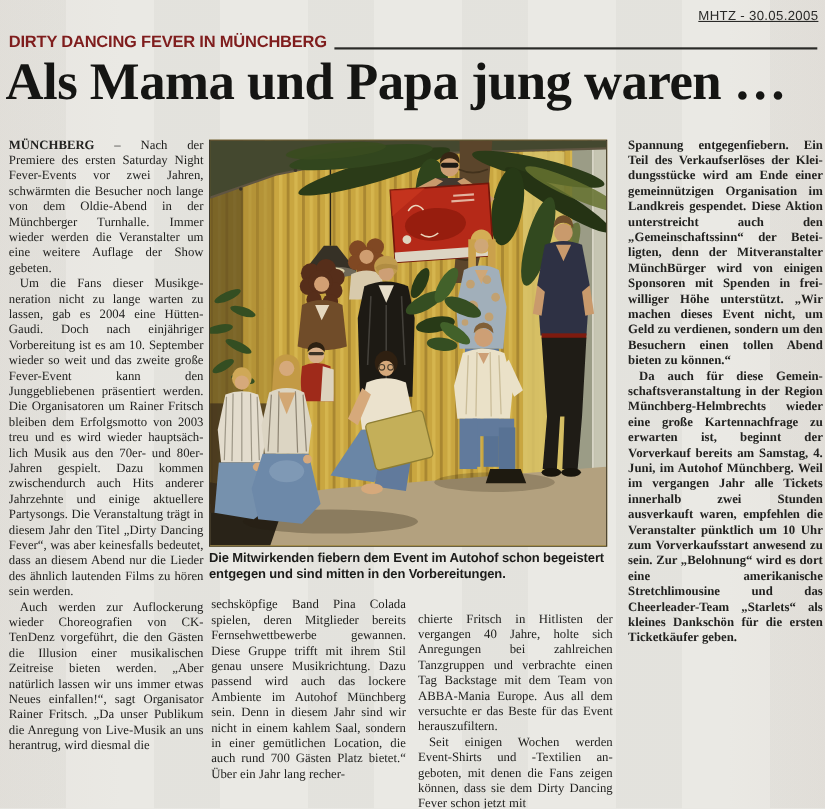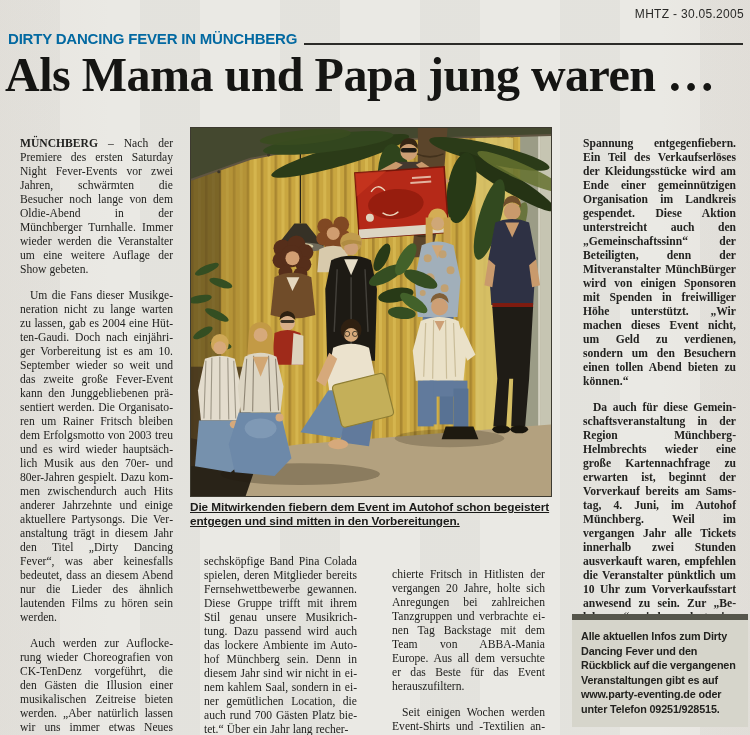--- a/index.html
+++ b/index.html
@@ -8,49 +8,49 @@
     background:var(--paper,#e9e8e3);
     font-family:"Liberation Serif",serif;color:var(--ink,#1d1d1b);
   }
   body::before{ 
     content:"";position:absolute;inset:0;pointer-events:none;
     background:
       repeating-linear-gradient(90deg, rgba(120,120,110,.05) 0 60px, rgba(255,255,255,.05) 60px 140px),
       linear-gradient(90deg, rgba(190,160,150,.06), rgba(0,0,0,0) 15%, rgba(0,0,0,0) 88%, rgba(200,170,160,.08));
   }
   .page{position:absolute;inset:0;}
-  .credit{position:absolute;top:7px;right:6px;font:12px "Liberation Sans",sans-serif;letter-spacing:.3px;color:#2a2a28;}
+  .credit{position:absolute;top:7px;right:6px;font:12px "Liberation Sans",sans-serif;letter-spacing:.3px;color:#2a2a28;text-decoration:underline;}
   .kicker-row{position:absolute;left:8px;right:7px;top:31px;display:flex;align-items:flex-end;gap:7px;}
-  .kicker{font:bold 15px/1 "Liberation Sans",sans-serif;letter-spacing:-.2px;white-space:nowrap;color:#0369a1;}
+  .kicker{font:bold 15px/1 "Liberation Sans",sans-serif;letter-spacing:-.2px;white-space:nowrap;color:#7f1d1d;}
   .kicker-rule{flex:1;height:2px;background:var(--rule,#2b2b28);margin-bottom:1px;}
   .headline{
     position:absolute;left:5px;top:49px;margin:0;white-space:nowrap;
     font-family:"Liberation Serif",serif;font-weight:bold;font-size:48px;line-height:1.1;
     letter-spacing:-.5px;color:#151513;
   }
   .col{
     position:absolute;width:177px;
     font-size:11.6px;line-height:14px;text-align:justify;
     hyphens:manual;-webkit-hyphens:manual;word-spacing:.2px;color:#222220;
   }
-  .col p{margin:12px;}
+  .col p{margin:0;}
   .col p.indent{text-indent:10px;}
   .col1{left:8px;top:125px;height:610px;}
   .col2{left:192px;top:543px;height:179px;}
   .col3{left:380px;top:556px;height:179px;}
   .col4{left:571px;top:125px;height:610px;font-weight:bold;}
   .dateline{font-weight:bold;}
   .photo{
     position:absolute;left:190px;top:127px;width:362px;height:370px;margin:0;
     border:1px solid #3d3a30;box-sizing:border-box;background:#c9a742;
   }
   .photo svg{display:block;width:100%;height:100%;}
   .caption{
     position:absolute;left:190px;top:500px;width:364px;
-    font:bold 11.8px/14px "Liberation Sans",sans-serif;letter-spacing:-.1px;color:#1b1b19;text-decoration:underline;
+    font:bold 11.8px/14px "Liberation Sans",sans-serif;letter-spacing:-.1px;color:#1b1b19;
   }
   .infobox{position:absolute;left:572px;top:614px;width:176px;}
   .infobox-bar{height:6px;background:var(--infobox_bar,#56564c);}
   .infobox-text{
     margin:0;background:var(--infobox_bg,#d6d5cb);
     padding:9px 8px 11px 9px;
     font:bold 10.8px/14.5px "Liberation Sans",sans-serif;letter-spacing:-.15px;color:#22221f;
   }
 </style>
 </head>
@@ -298,27 +298,23 @@
       <rect width="362" height="370" fill="#d89a30" opacity=".05"></rect>
     </svg>
   </figure>
   <figcaption class="caption">Die Mitwirkenden fiebern dem Event im Autohof schon begeistert entgegen und sind mitten in den Vorbereitungen.</figcaption>
 
   <div class="col col2">
     <p class="para">sechsköpfige Band Pina Colada spielen, deren Mitglieder bereits Fernsehwettbewerbe gewannen. Diese Gruppe trifft mit ihrem Stil genau unsere Musikrich­tung. Dazu passend wird auch das lockere Ambiente im Auto­hof Münchberg sein. Denn in diesem Jahr sind wir nicht in ei­nem kahlem Saal, sondern in ei­ner gemütlichen Location, die auch rund 700 Gästen Platz bie­tet.“ Über ein Jahr lang recher-</p>
   </div>
 
   <div class="col col3">
-    <p class="para">chierte Fritsch in Hitlisten der vergangen 20 Jahre, holte sich Anregungen bei zahlreichen Tanzgruppen und verbrachte ei­nen Tag Backstage mit dem Team von ABBA-Mania Europe. Aus all dem versuchte er das Bes­te für das Event herauszufiltern.</p>
+    <p class="para">chierte Fritsch in Hitlisten der vergangen 40 Jahre, holte sich Anregungen bei zahlreichen Tanzgruppen und verbrachte ei­nen Tag Backstage mit dem Team von ABBA-Mania Europe. Aus all dem versuchte er das Bes­te für das Event herauszufiltern.</p>
     <p class="para indent">Seit einigen Wochen werden Event-Shirts und -Textilien an­geboten, mit denen die Fans zei­gen können, dass sie dem Dirty Dancing Fever schon jetzt mit</p>
   </div>
 
   <div class="col col4">
     <p class="para">Spannung entgegenfiebern. Ein Teil des Verkaufserlöses der Klei­dungsstücke wird am Ende einer gemeinnützigen Organisation im Landkreis gespendet. Diese Aktion unterstreicht auch den „Gemeinschaftssinn“ der Betei­ligten, denn der Mitveranstalter MünchBürger wird von einigen Sponsoren mit Spenden in frei­williger Höhe unterstützt. „Wir machen dieses Event nicht, um Geld zu verdienen, sondern um den Besuchern einen tollen Abend bieten zu können.“</p>
     <p class="para indent">Da auch für diese Gemein­schaftsveranstaltung in der Re­gion Münchberg-Helmbrechts wieder eine große Kartennach­frage zu erwarten ist, beginnt der Vorverkauf bereits am Sams­tag, 4. Juni, im Autohof Münch­berg. Weil im vergangen Jahr al­le Tickets innerhalb zwei Stun­den ausverkauft waren, empfeh­len die Veranstalter pünktlich um 10 Uhr zum Vorverkaufs­start anwesend zu sein. Zur „Be­lohnung“ wird es dort eine ame­rikanische Stretchlimousine und das Cheerleader-Team „Starlets“ als kleines Dankschön für die ersten Ticketkäufer ge­ben.</p>
   </div>
 
-  <aside class="infobox">
-    <div class="infobox-bar"></div>
-    <p class="infobox-text">Alle aktuellen Infos zum Dirty Dancing Fever und den Rückblick auf die vergangenen Veranstal­tungen gibt es auf www.party-eventing.de oder unter Telefon 09251/928515.</p>
-  </aside>
 
 </div>
 
 </body></html>

